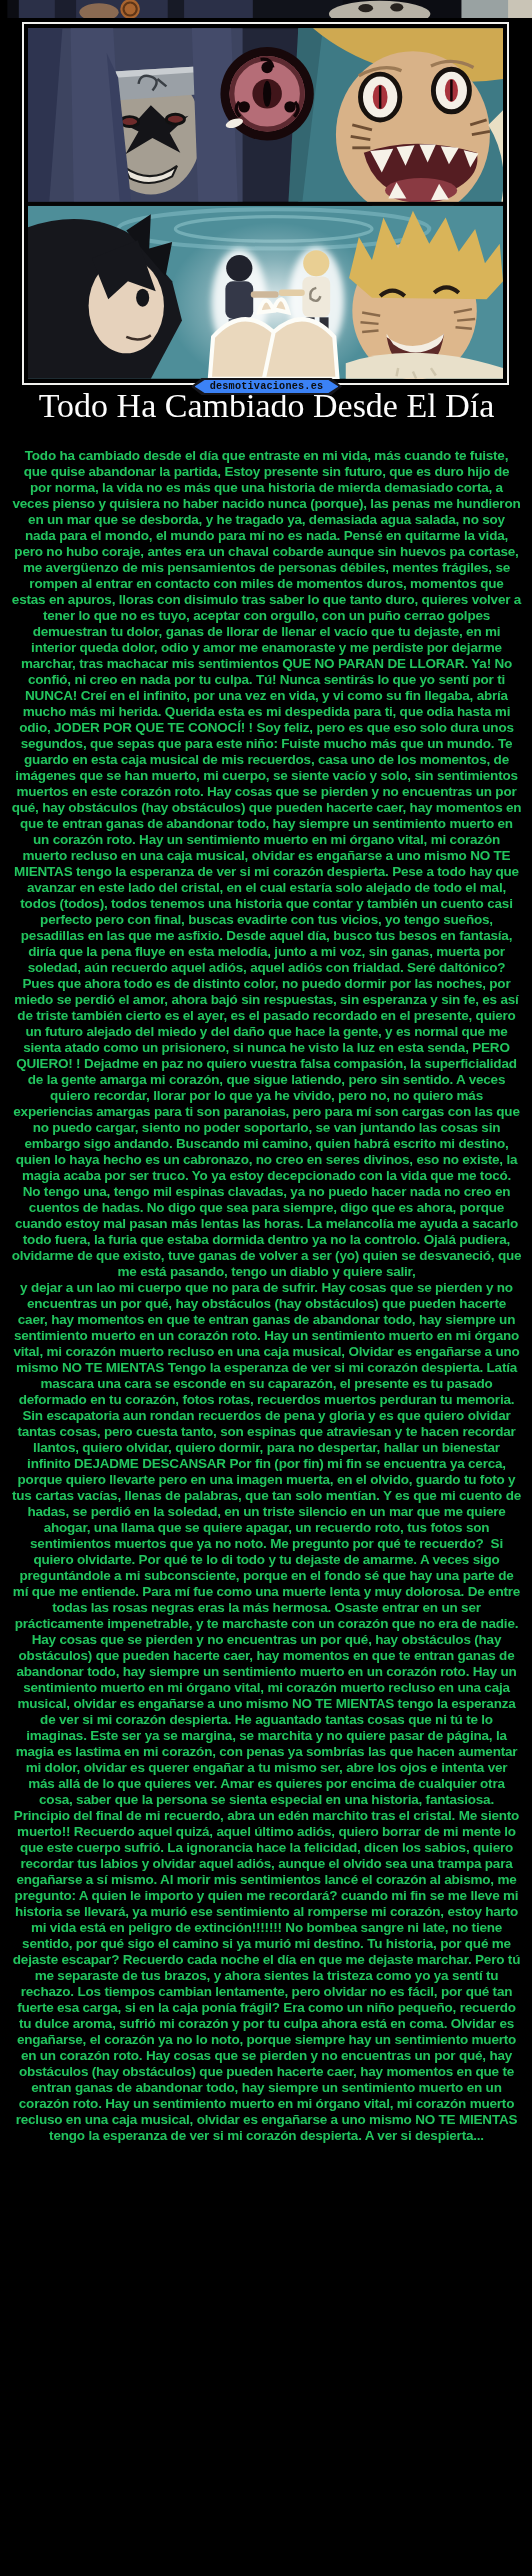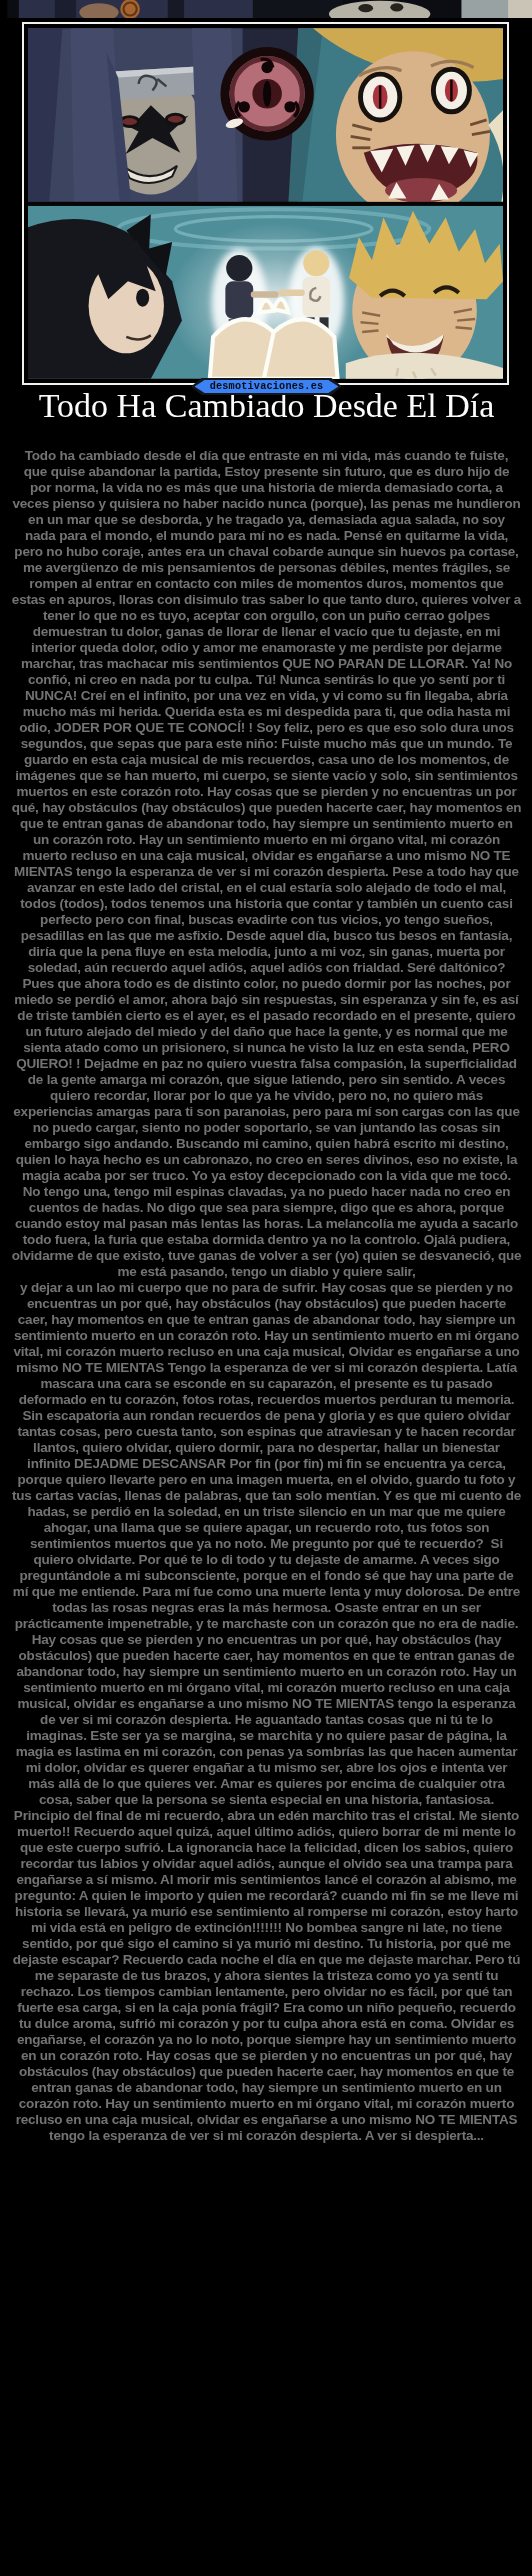--- a/index.html
+++ b/index.html
@@ -61,21 +61,21 @@
     font-family:"Liberation Serif", serif;
     font-weight:400;
     font-size:34px;
     line-height:1.15;
     white-space:nowrap;
   }
   .body-text{
     position:absolute;
     left:11.5px; top:448px;
     width:510px;
-    color:#737373;
+    color:#22c55e;
     font-family:"Liberation Sans", sans-serif;
     font-weight:700;
     font-size:13.5px;
     line-height:16px;
     letter-spacing:-0.2px;
     text-align:center;
     white-space:pre-wrap;
   }
 </style>
 </head>

